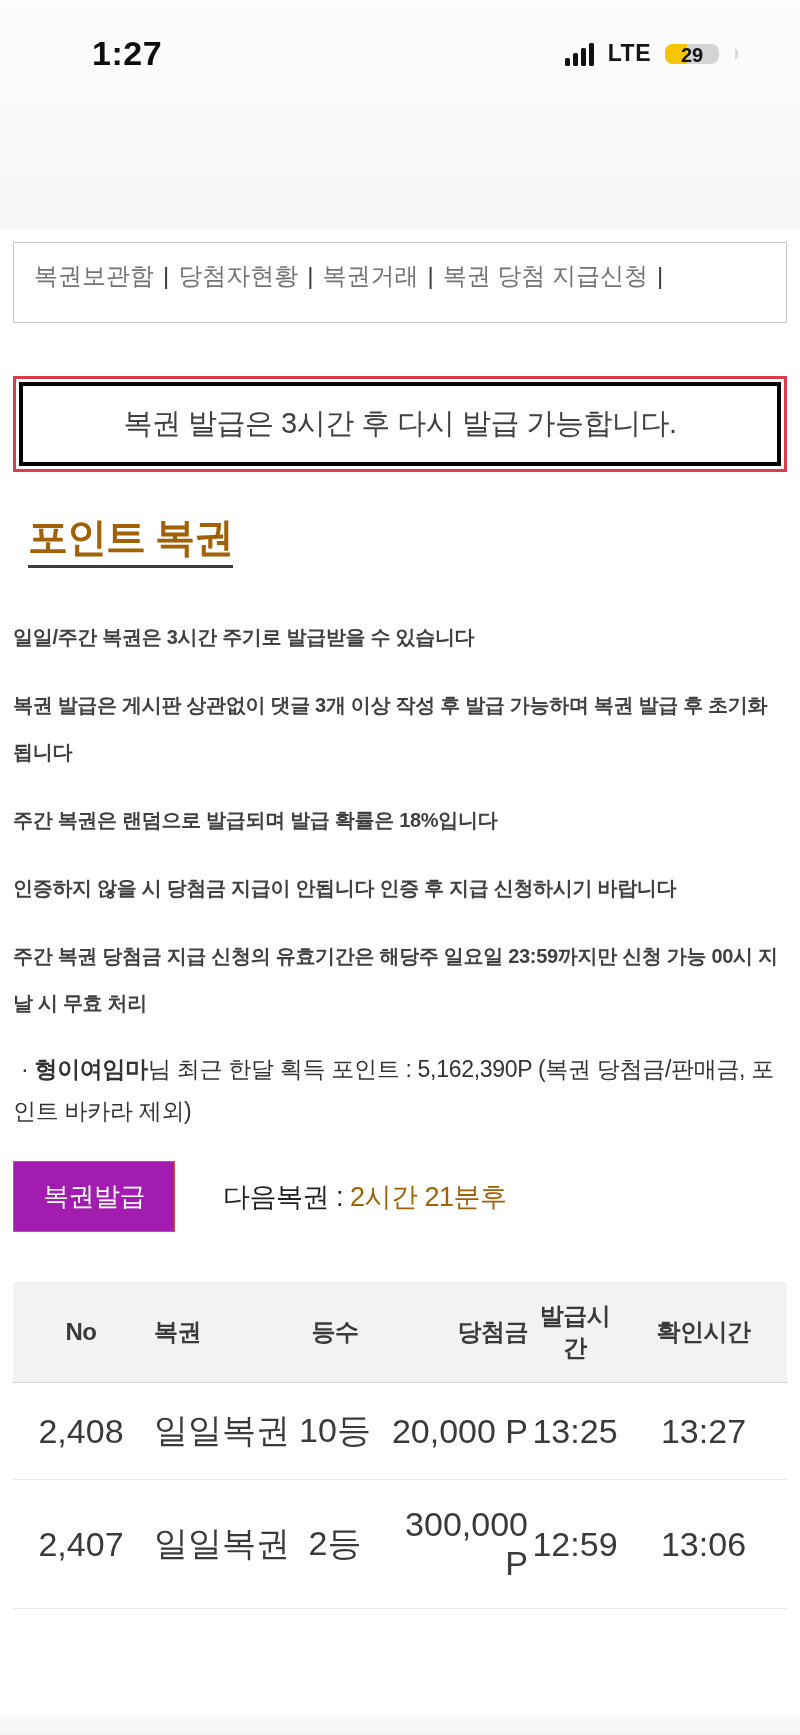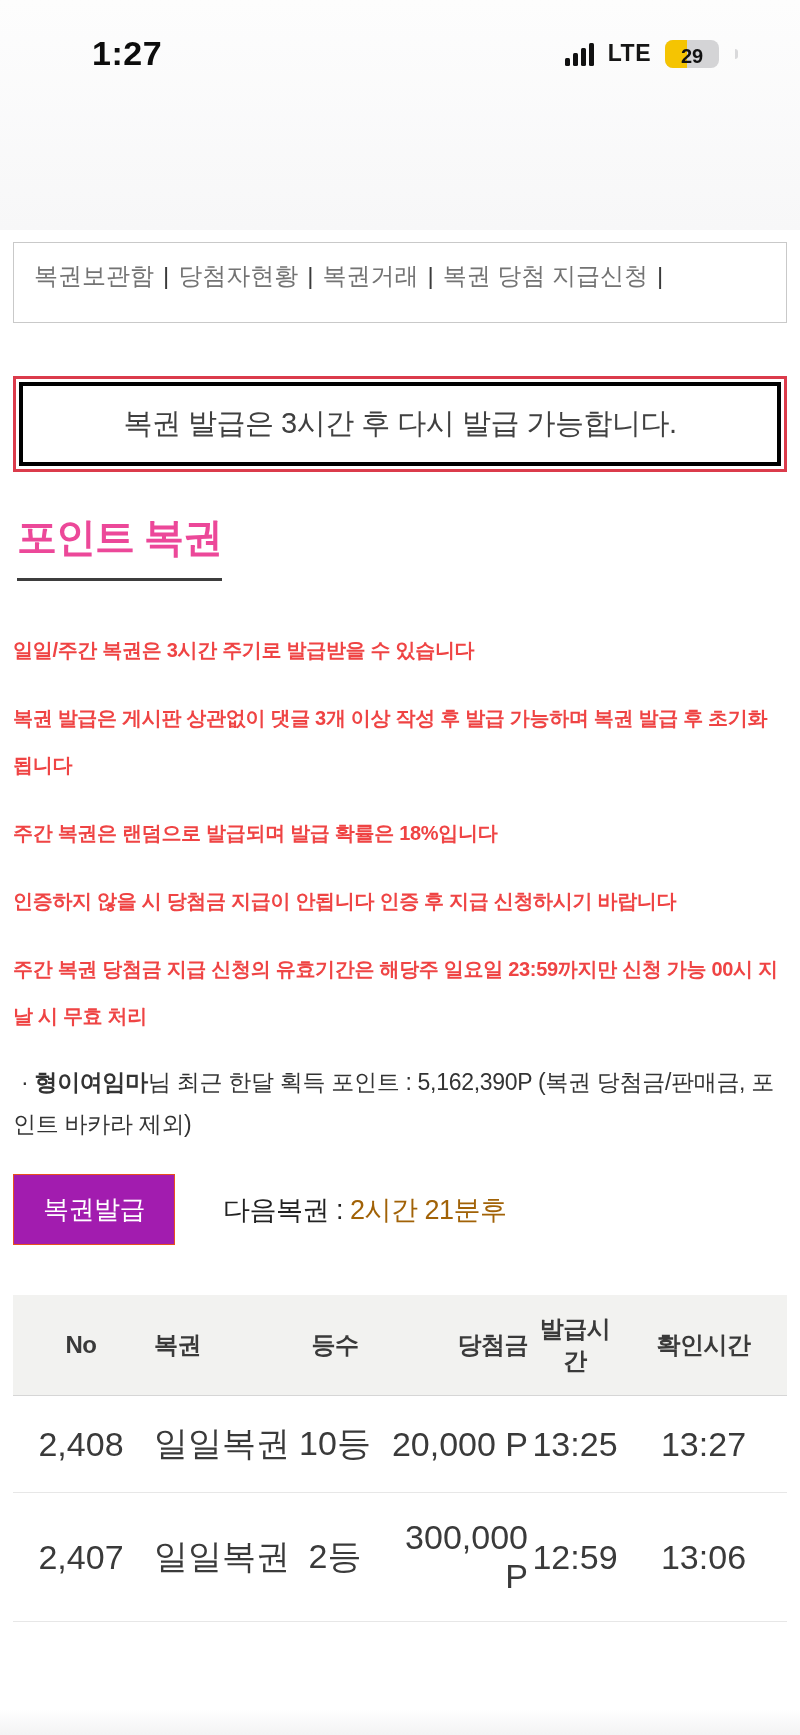--- a/index.html
+++ b/index.html
@@ -23,22 +23,22 @@
   }
   .time { font-size: 34px; font-weight: 700; color: #0d0d0d; letter-spacing: 0.5px; }
   .status-right { display: flex; align-items: center; gap: 14px; }
   .signal { display: flex; align-items: flex-end; gap: 3px; height: 24px; }
   .signal i { display: block; width: 5px; background: #111; border-radius: 1.5px; }
   .signal i:nth-child(1){ height: 8px; }
   .signal i:nth-child(2){ height: 13px; }
   .signal i:nth-child(3){ height: 18px; }
   .signal i:nth-child(4){ height: 23px; }
   .lte { font-size: 23px; font-weight: 600; color: #161616; letter-spacing: 0.5px; }
-  .battery { position: relative; width: 54px; height: 28px; border-radius: 8px;
-    background: #d4d4d6; overflow: hidden; display:flex; align-items:flex-end; justify-content:center; }
+  .battery { position: relative; width: 54px; height: 20px; border-radius: 8px;
+    background: #d4d4d6; overflow: hidden; display:flex; align-items:flex-start; justify-content:center; }
   .battery-fill { position: absolute; left: 0; top: 0; bottom: 0; width: 40%; background: #f5c402; }
   .battery-num { position: relative; font-size: 20px; font-weight: 700; color: #111; z-index: 2; }
   .battery-cap { width: 3px; height: 10px; background: #d9d9db; border-radius: 0 3px 3px 0; margin-left: 2px; }
   .urlbar { display: flex; justify-content: center; margin-top: 32px; }
   .urlpill {
     background: #f0f0f1; border-radius: 27px; padding: 14px 40px;
     font-size: 22px; color: #1d1d1f; border: none; cursor: pointer;
     box-shadow: 0 0 0 1px #ececee;
   }
   
@@ -49,27 +49,27 @@
   .navbox a { color: #737373; text-decoration: none; cursor: pointer; }
   .nav-sep { color: #3a3a3a; margin: 0 9px; }
   .alertbox {
     margin: 53px 13px 0; border: 3px solid #db3b4b;
   }
   .alertbox-inner {
     border: 4px solid #000000; margin: 3px; padding: 18px 10px;
     text-align: center; font-size: 29px; color: #404040; letter-spacing: -0.5px;
   }
   h1.page-title {
-    margin: 38px 17px 0; font-size: 40px; font-weight: 700; color: #ec4899;
-    display: table; padding-bottom: 13px; border-bottom: 3px solid #3d3d3d;
+    margin: 38px 28px 0; font-size: 40px; font-weight: 700; color: #a16207;
+    display: table; padding-bottom: 0; border-bottom: 3px solid #3d3d3d;
     letter-spacing: -1px;
   }
   .notices { margin: 46px 13px 0; }
   .notice {
-    font-size: 20px; font-weight: 700; color: #ef4444;
+    font-size: 20px; font-weight: 700; color: #404040;
     line-height: 47px; margin-bottom: 21px; letter-spacing: -0.3px;
   }
   .points {
     margin: 16px 13px 0; font-size: 23px; color: #333;
     line-height: 42px; letter-spacing: -0.3px; text-indent: 8px;
   }
   .points b { font-weight: 700; }
   .issue-row { margin: 29px 13px 0; display: flex; align-items: center; }
   .issue-btn {
     background: #a21caf; border: 1px solid #e8511f; color: #fff;

